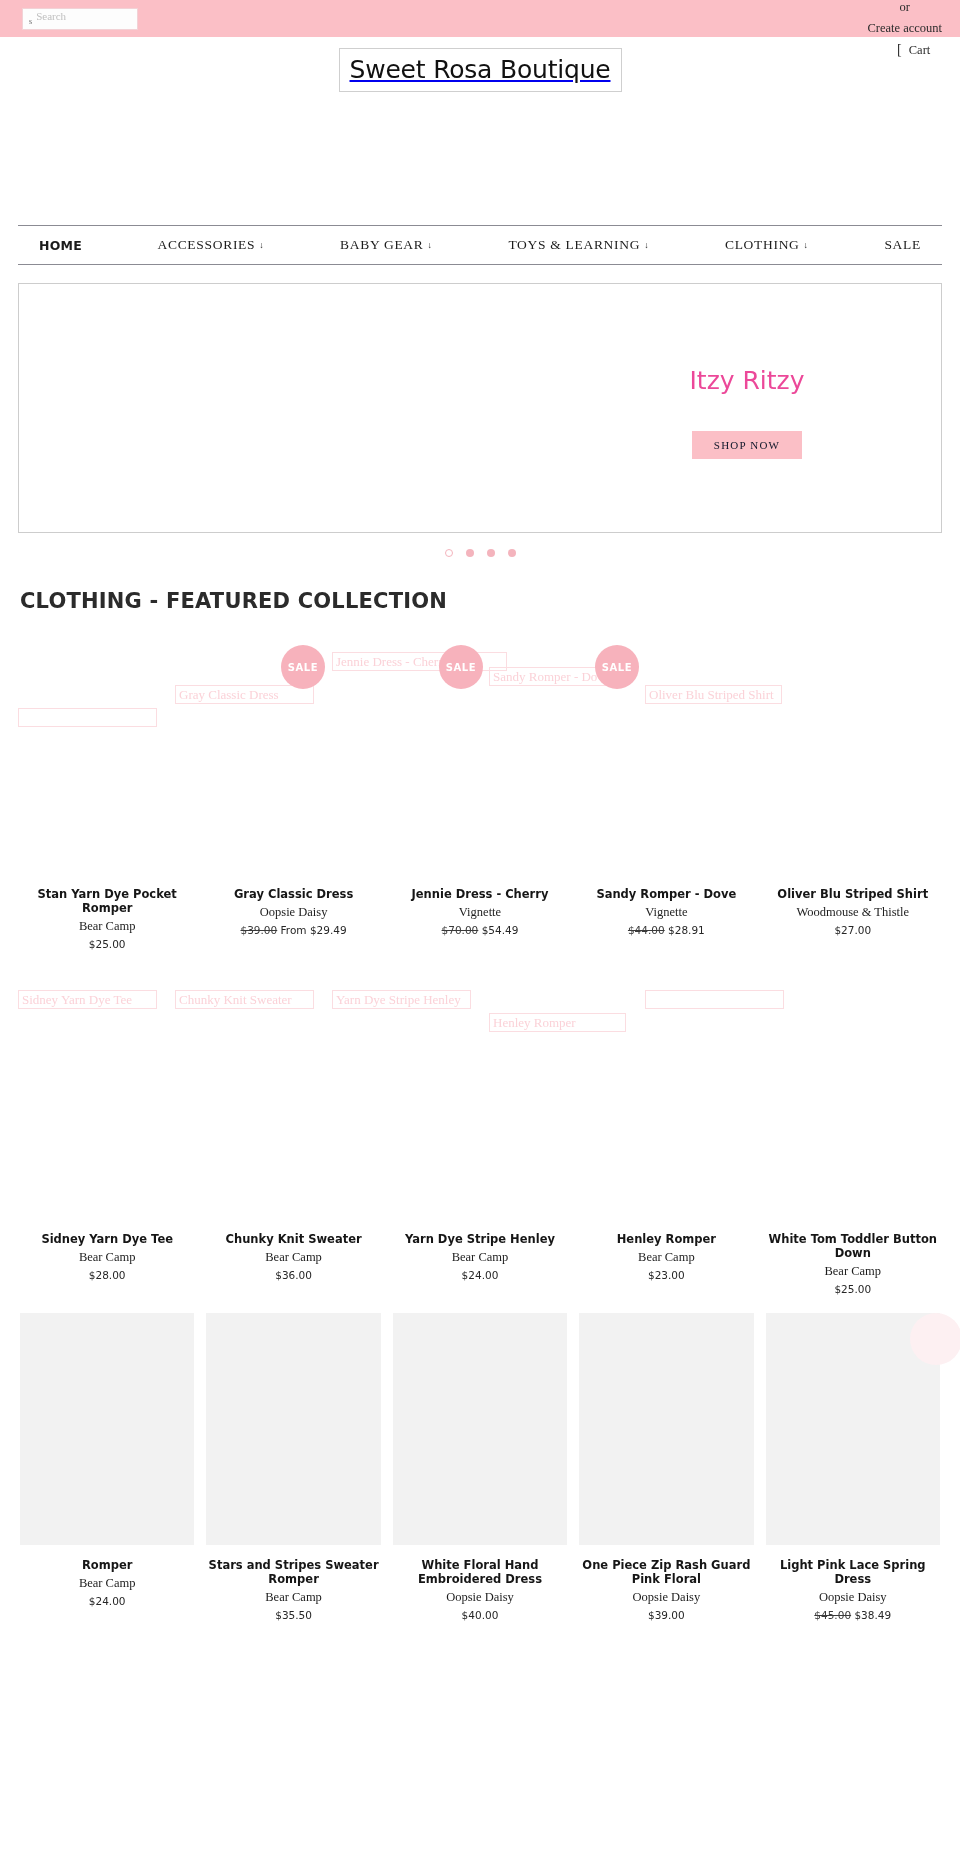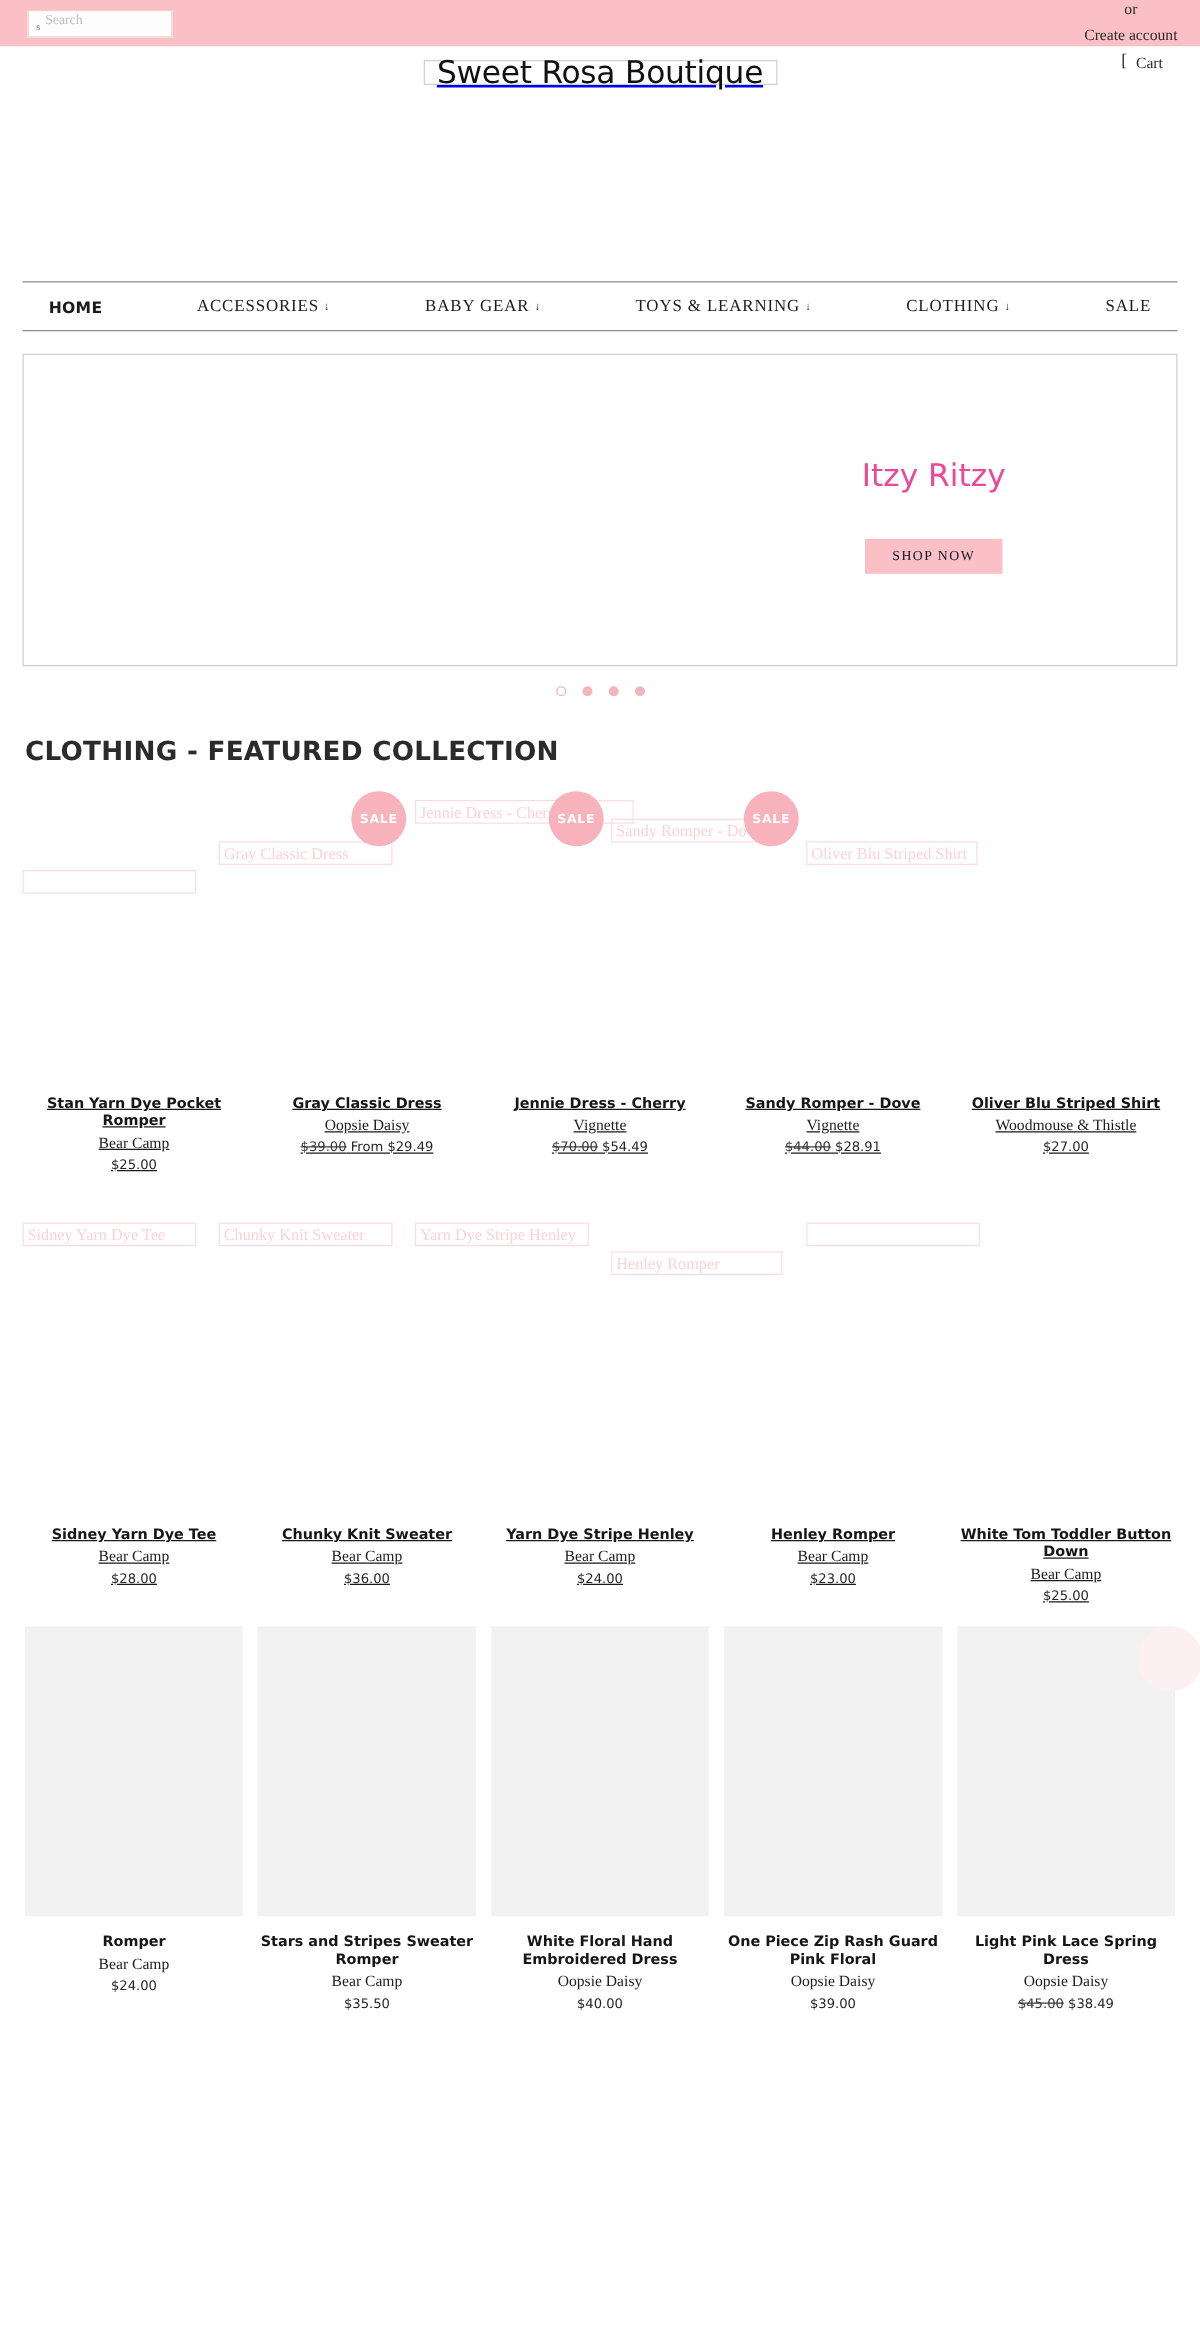--- a/index.html
+++ b/index.html
@@ -57,21 +57,21 @@
   
   .logo-area {
     height: 188px;
     display: flex;
     justify-content: center;
     padding-top: 11px;
   }
   .logo-box {
     border: 1px solid #cfcfcf;
     padding: 4px 10px 6px 10px;
-    height: 20px;
+    height: 44px;
     display: flex; align-items: center;
   }
   .logo-text {
     font-family: "DejaVu Sans", sans-serif;
     font-size: 25px;
     letter-spacing: -0.2px;
     color: #111;
     white-space: nowrap;
   }
 
@@ -142,21 +142,21 @@
     background: #f4b4bd;
   }
   .dot.active { background: transparent; border: 1.4px solid #f4b4bd; }
 
   
   .collection-title {
     font-family: "DejaVu Sans", sans-serif;
     font-size: 21px;
     color: #2b2b2b;
     letter-spacing: 0.2px;
-    margin: 32px 0 4px 20px;
+    margin: 32px 0 16px 20px;
   }
 
   .grid {
     display: flex;
     flex-wrap: wrap;
     padding: 0 14px;
     position: relative;
   }
   .cell {
     width: 20%;
@@ -208,21 +208,21 @@
     font-size: 10.5px;
     color: #262626;
     text-align: center;
     margin-top: 4px;
   }
   .p-price s { color: #3a3a3a; }
 
   
   .row-a { height: 258px; position: relative; }
   .float-title { position: absolute; }
-  .row-info { display: flex; padding: 0 14px; text-decoration: underline; }
+  .row-info { display: flex; padding: 0 14px; }
   .row-info > div { width: 20%; padding: 0 6px; }
 
   .row-c { margin-top: 18px; }
   .row-c .img-box { height: 232px; }
   .row-c .p-name { margin-top: 13px; }
 
   .corner-circle {
     position: absolute;
     right: -16px; top: 0;
     width: 52px; height: 52px;

